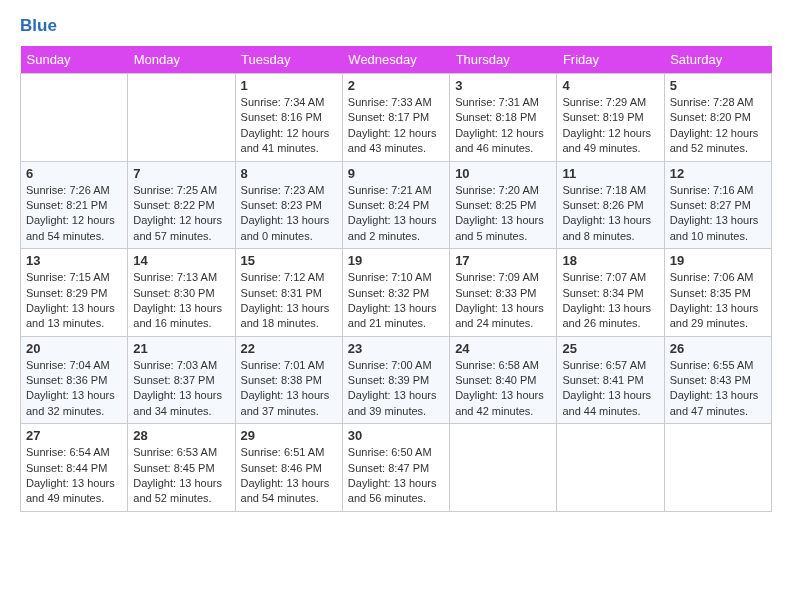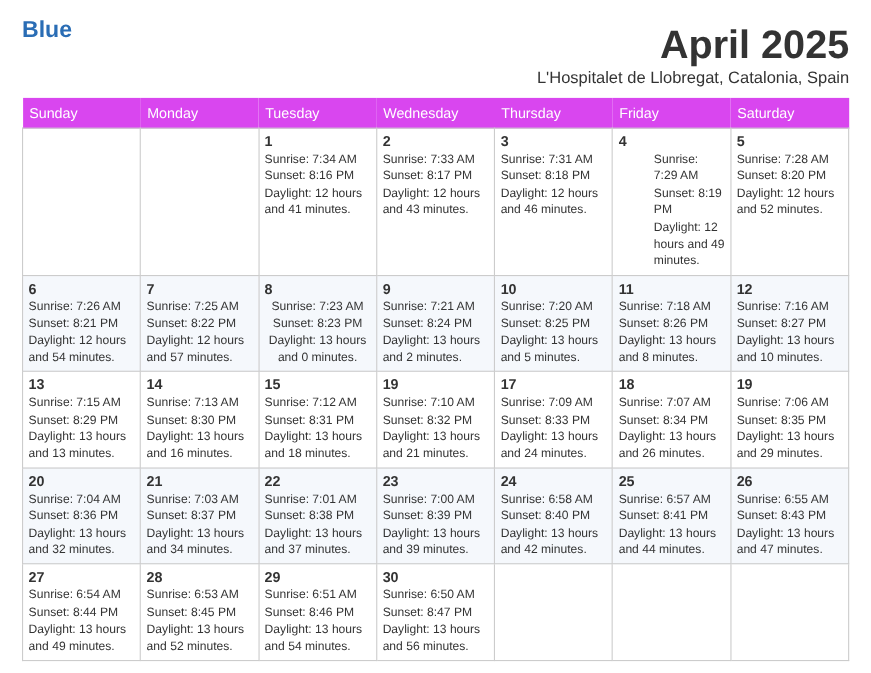--- a/index.html
+++ b/index.html
@@ -79,25 +79,21 @@
       gap: 4px;
     }
   </style>
 </head>
 <body>
 
 <div>
 
   <div class="header">
     <div class="logo">
-      <span style="font-size:21px;font-weight:bold;color:#2a6db5;margin-top:-4px;">Blue</span>
-    </div>
-    <div class="title-block">
-      <div class="month-title">April 2025</div>
-      <div class="location">L'Hospitalet de Llobregat, Catalonia, Spain</div>
+      <span style="font-size:17px;font-weight:bold;color:#2a6db5;margin-top:-4px;">Blue</span>
     </div>
   </div>
 
   <table class="calendar-table">
     <thead>
       <tr>
         <th>Sunday</th>
         <th>Monday</th>
         <th>Tuesday</th>
         <th>Wednesday</th>
@@ -123,21 +119,21 @@
 Daylight: 12 hours and 43 minutes.</div>
           </td>
           <td>
             <span class="day-num">3</span>
             <div class="day-detail" style="white-space: pre-line;">Sunrise: 7:31 AM
 Sunset: 8:18 PM
 Daylight: 12 hours and 46 minutes.</div>
           </td>
           <td>
             <span class="day-num">4</span>
-            <div class="day-detail" style="white-space: pre-line; margin-left: 32px;">Sunrise: 7:29 AM
+            <div class="day-detail" style="white-space: pre-line;">Sunrise: 7:29 AM
 Sunset: 8:19 PM
 Daylight: 12 hours and 49 minutes.</div>
           </td>
           <td>
             <span class="day-num">5</span>
             <div class="day-detail" style="white-space: pre-line;">Sunrise: 7:28 AM
 Sunset: 8:20 PM
 Daylight: 12 hours and 52 minutes.</div>
           </td>
         </tr>
@@ -149,21 +145,21 @@
 Daylight: 12 hours and 54 minutes.</div>
           </td>
           <td>
             <span class="day-num">7</span>
             <div class="day-detail" style="white-space: pre-line;">Sunrise: 7:25 AM
 Sunset: 8:22 PM
 Daylight: 12 hours and 57 minutes.</div>
           </td>
           <td>
             <span class="day-num">8</span>
-            <div class="day-detail" style="white-space: pre-line; text-align: center;">Sunrise: 7:23 AM
+            <div class="day-detail" style="white-space: pre-line;">Sunrise: 7:23 AM
 Sunset: 8:23 PM
 Daylight: 13 hours and 0 minutes.</div>
           </td>
           <td>
             <span class="day-num">9</span>
             <div class="day-detail" style="white-space: pre-line;">Sunrise: 7:21 AM
 Sunset: 8:24 PM
 Daylight: 13 hours and 2 minutes.</div>
           </td>
           <td>

